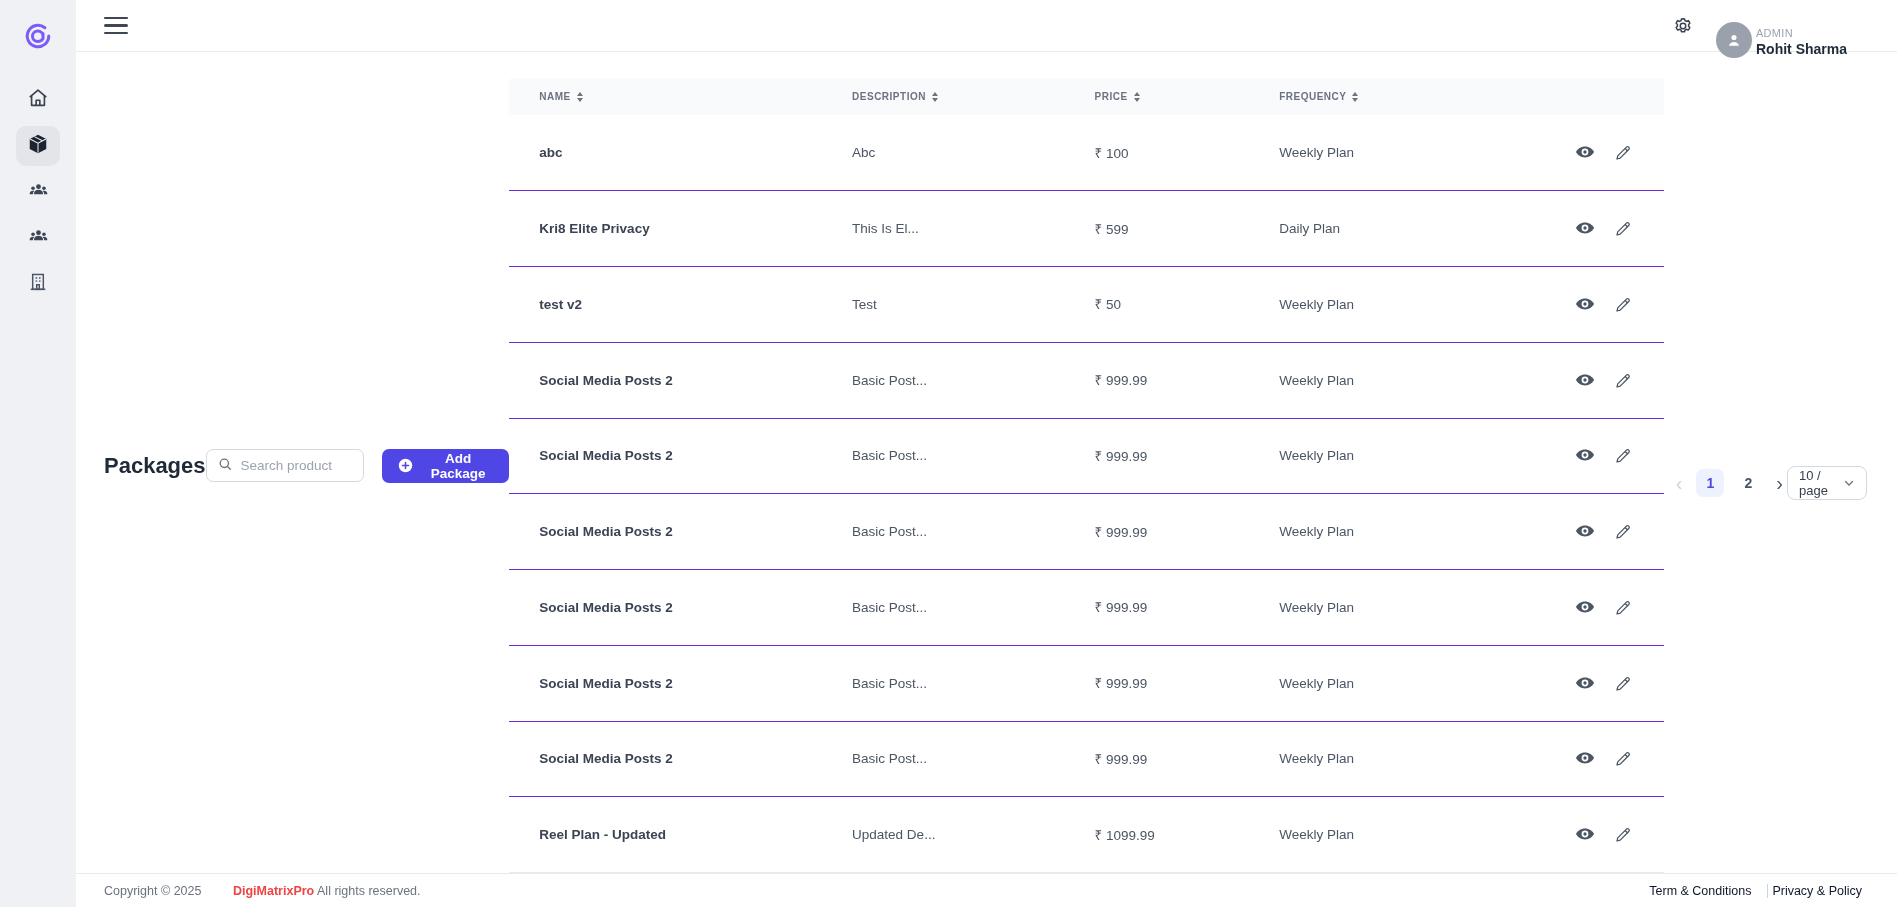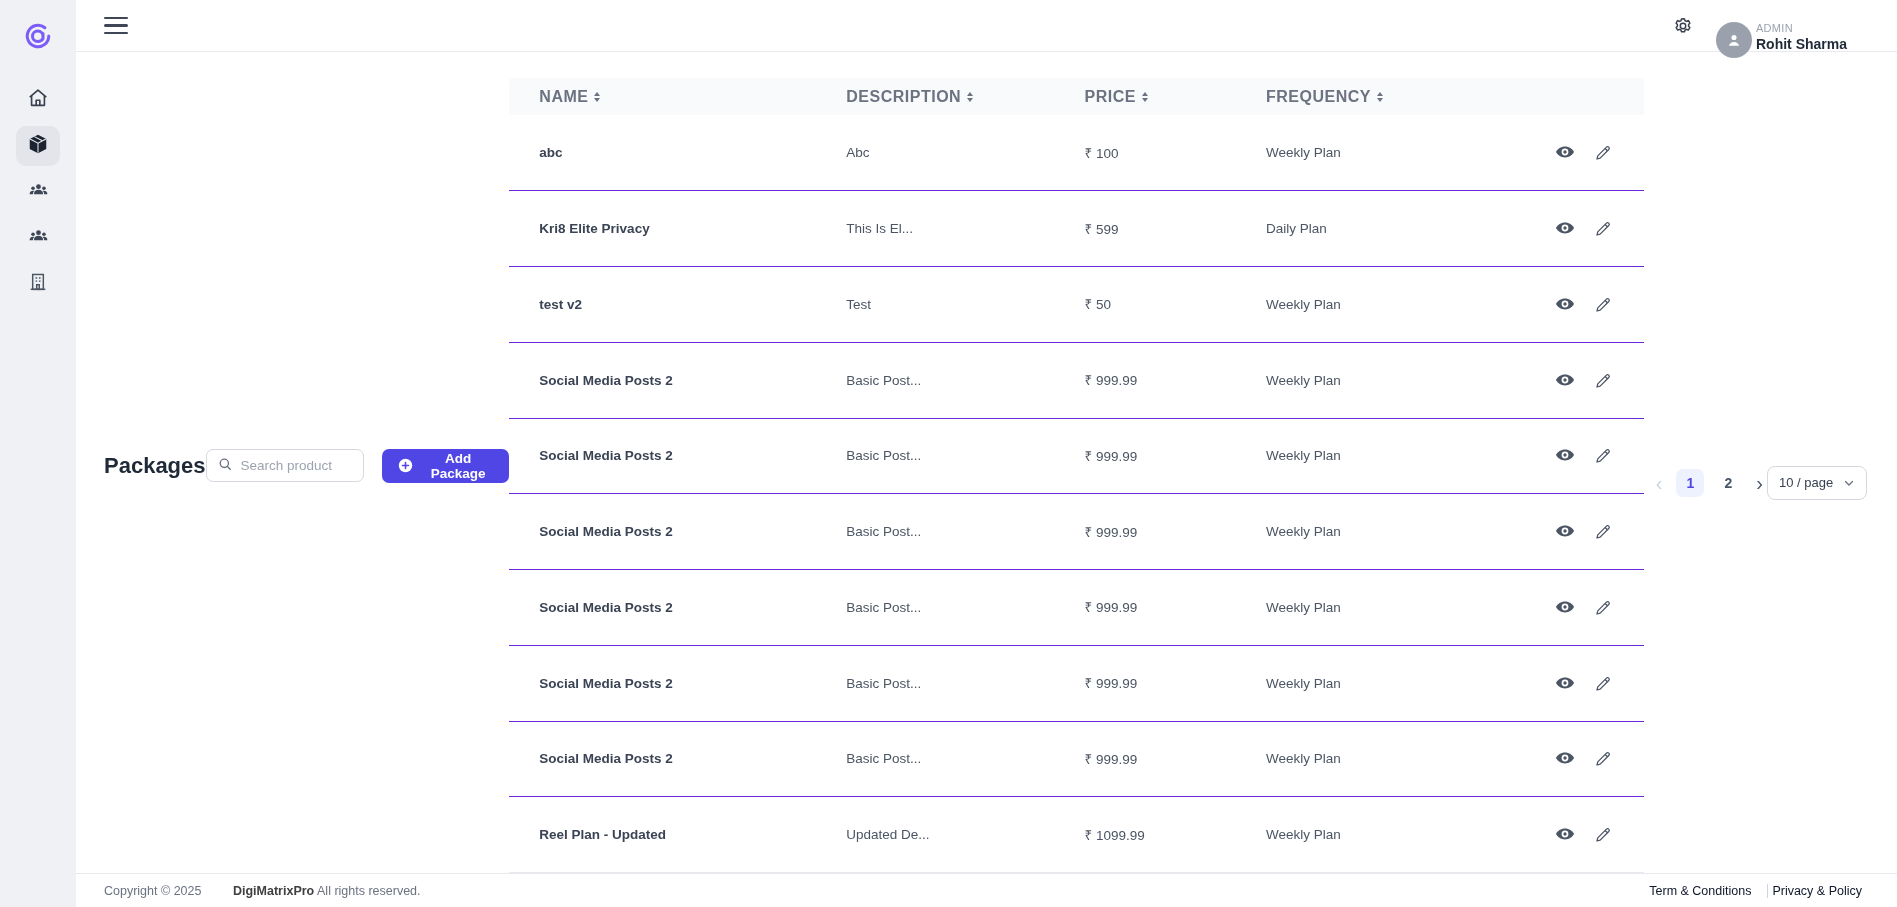--- a/index.html
+++ b/index.html
@@ -16,64 +16,64 @@
 
   
   .main { flex:1; display:flex; flex-direction:column; height:100%; min-width:0; }
 
   
   .topbar { height:52px; border-bottom:1px solid #e8eaed; display:flex; align-items:center; justify-content:space-between; padding:0 50px 0 28px; flex-shrink:0; }
   .hamburger { width:24px; height:18px; display:flex; flex-direction:column; justify-content:space-between; cursor:pointer; }
   .hamburger span { display:block; height:2.4px; background:#3f4756; border-radius:2px; }
   .topbar-right { display:flex; align-items:center; gap:22px; }
   .gear-btn { cursor:pointer; display:flex; }
-  .profile { display:flex; align-items:flex-start; gap:4px; cursor:pointer;margin-top:29px; }
+  .profile { display:flex; align-items:flex-end; gap:4px; cursor:pointer;margin-top:29px; }
   .avatar { width:36px; height:36px; border-radius:50%; background:#9aa1ac; display:flex; align-items:center; justify-content:center; }
   .profile-text { display:flex; flex-direction:column; line-height:1.25; }
   .role { font-size:11px; color:#9ca3af; letter-spacing:.3px; }
   .uname { font-size:14px; font-weight:bold; color:#1f2937; }
 
   
   .content { flex:1; padding:26px 25px 0 28px; display:flex; flex-direction:row; }
   .page-head { display:flex; align-items:center; justify-content:space-between; margin-bottom:20px; }
   .page-title { font-size:22px; font-weight:bold; color:#1f2937; }
   .head-actions { display:flex; align-items:center; gap:18px; }
   .search-box { display:flex; align-items:center; gap:8px; width:176px; height:33px; border:1px solid #d5d8de; border-radius:7px; background:#fff; padding:0 10px; }
   .search-box input { border:none; outline:none; width:100%; font-size:13.5px; color:#374151; font-family:"Liberation Sans",sans-serif; background:transparent; }
   .search-box input::placeholder { color:#9ca3af; }
   .btn-primary { display:flex; align-items:center; gap:8px; height:34px; padding:0 15px; background:#4f46e5; color:#fff; border:none; border-radius:7px; font-size:13.5px; font-weight:bold; cursor:pointer; font-family:"Liberation Sans",sans-serif; }
 
   
   table { width:100%; border-collapse:collapse; table-layout:fixed; }
-  thead th { background:#f9fafb; height:37px; text-align:left; font-size:16px; font-weight:bold; color:#6b7280; letter-spacing:.5px; padding:0 8px; cursor:pointer; }
+  thead th { background:#f9fafb; height:37px; text-align:left; font-size:10px; font-weight:bold; color:#6b7280; letter-spacing:.5px; padding:0 8px; cursor:pointer; }
   thead th:first-child { padding-left:30px; border-top-left-radius:4px; }
   thead th:last-child { border-top-right-radius:4px; }
   tbody td { height:63px; font-size:13.5px; color:#4b5563; padding:0 8px; border-bottom:1px solid #6d28d9; }
   tbody td:first-child { padding-left:30px; color:#3b4454; font-weight:bold; }
   tbody tr:last-child td { border-bottom:1px solid #e8eaed; }
   .th-inner { display:inline-flex; align-items:center; }
   .sort { display:inline-flex; flex-direction:column; gap:2px; margin-left:6px; }
   .sort i { width:0; height:0; border-left:3.5px solid transparent; border-right:3.5px solid transparent; }
   .sort .up { border-bottom:4.5px solid #6b7280; }
   .sort .dn { border-top:4.5px solid #6b7280; }
   .actions-cell { text-align:right; padding-right:28px !important; white-space:nowrap; }
   .icon-btn { display:inline-flex; align-items:center; justify-content:center; width:26px; height:26px; background:none; border:none; cursor:pointer; margin-left:8px; }
 
   
   .pager-row { display:flex; align-items:center; justify-content:space-between; margin-top:14px; padding:0 5px 0 8px; }
   .pager { display:flex; align-items:center; gap:10px; }
   .page-chevron { background:none; border:none; font-size:20px; line-height:1; cursor:pointer; color:#475569; padding:0 4px; font-family:"Liberation Sans",sans-serif; }
   .page-chevron.disabled { color:#cbd5e1; cursor:default; }
   .page-num { min-width:28px; height:28px; border:none; background:none; border-radius:7px; font-size:14px; font-weight:bold; color:#475569; cursor:pointer; font-family:"Liberation Sans",sans-serif; }
   .page-num.active { background:#eef2ff; color:#4f46e5; }
-  .page-size { display:flex; align-items:center; justify-content:space-between; width:100px; height:34px; border:1px solid #d5d8de; border-radius:8px; padding:0 11px; font-size:13px; color:#374151; cursor:pointer; background:#fff; }
+  .page-size { display:flex; align-items:center; justify-content:space-between; width:80px; height:34px; border:1px solid #d5d8de; border-radius:8px; padding:0 11px; font-size:13px; color:#374151; cursor:pointer; background:#fff; }
 
   
   .footer { margin-top:auto; border-top:1px solid #e7e9ec; height:34px; display:flex; align-items:center; justify-content:space-between; padding:0 35px 0 28px; font-size:12.5px; color:#6b7280; flex-shrink:0; }
-  .footer b { color:#404040;padding-left:28px; }
+  .footer b { color:#ef4444;padding-left:28px; }
   .footer-links { display:flex; align-items:center; }
   .footer-link { color:#0f172a; cursor:pointer; }
   .footer-link + .footer-link { border-left:1px solid #cbd5e1; margin-left:16px; padding-left:4px; }
 </style>
 </head>
 <body>
 
 <div class="app">
 
   <aside class="sidebar">

